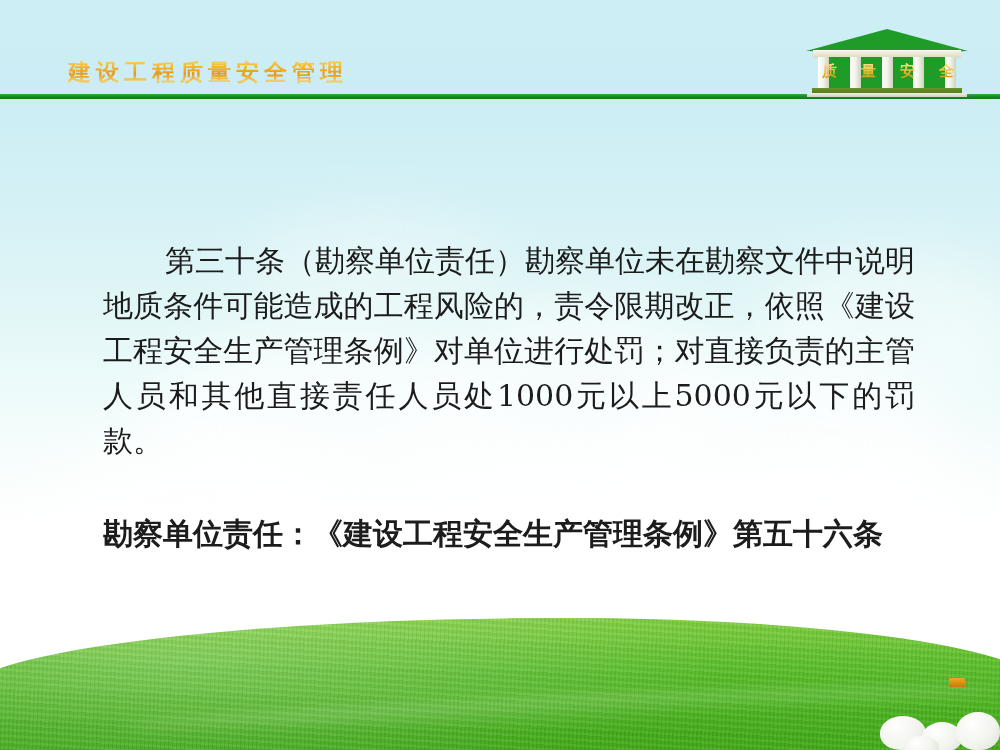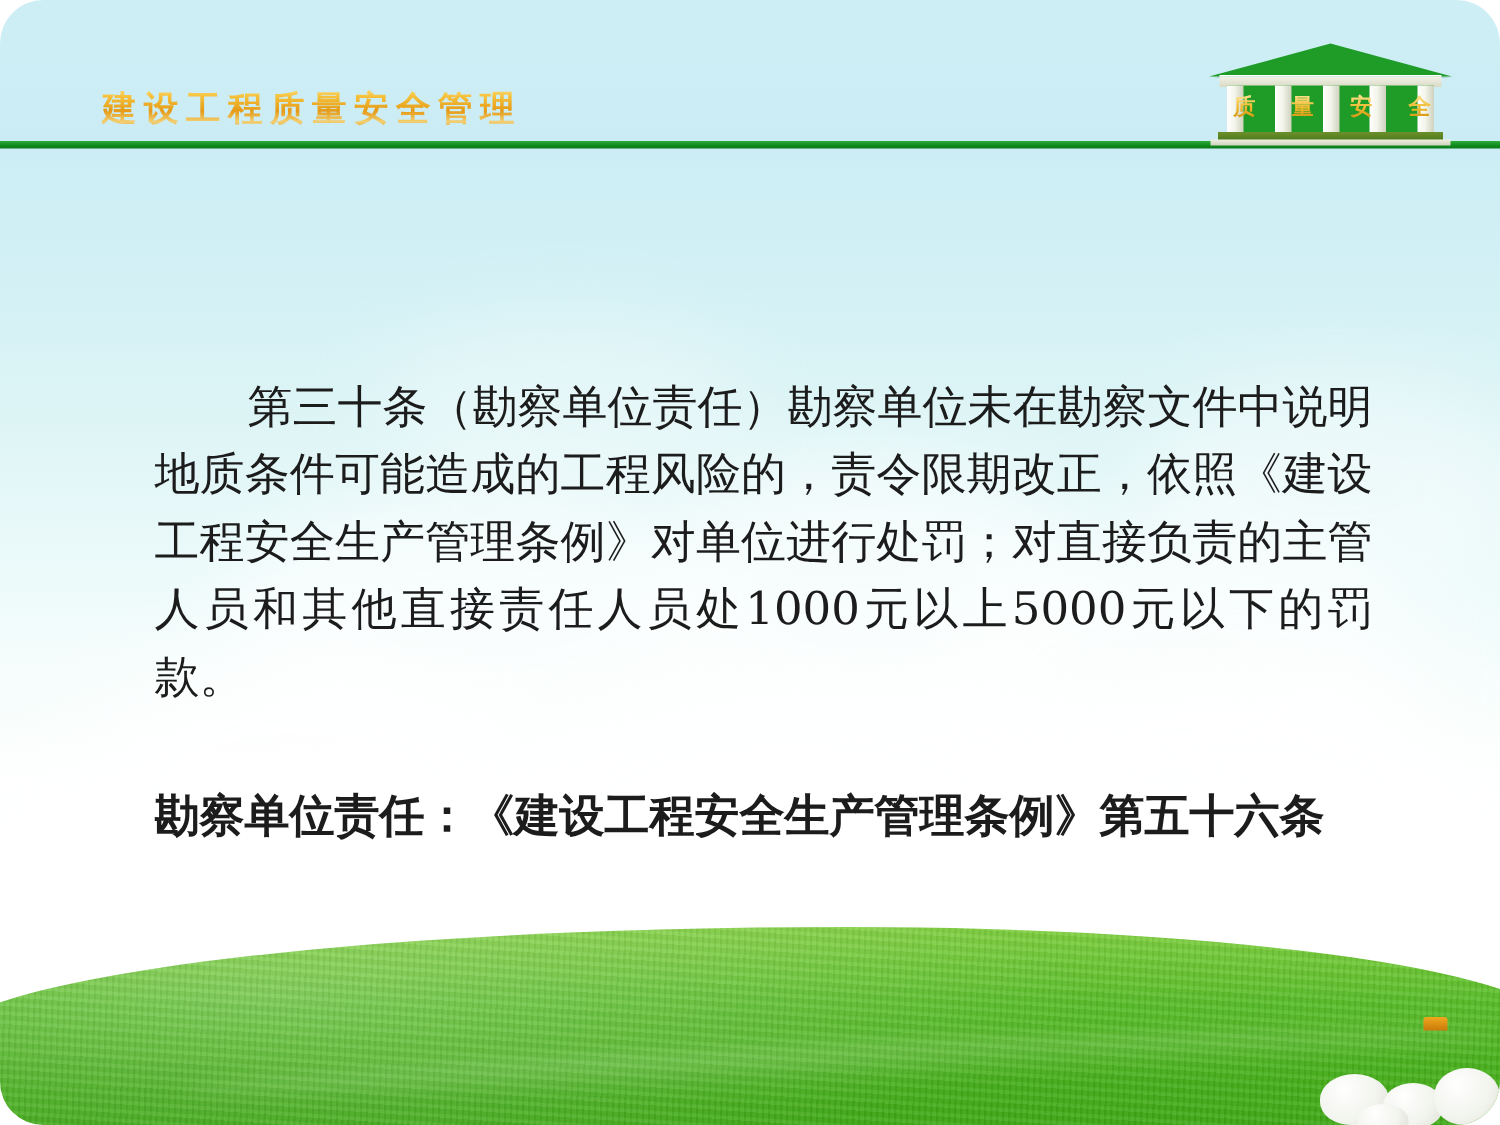--- a/index.html
+++ b/index.html
@@ -10,21 +10,20 @@
   body {
     font-family: "Liberation Sans", sans-serif;
   }
 
   #slide {
     position: relative;
     width: 1000px;
     height: 750px;
     overflow: hidden;
     background: #ffffff;
-    border-radius: 29px;
   }
 
   
   .sky {
     position: absolute;
     left: 0; top: 0;
     width: 1000px;
     height: 750px;
     background: linear-gradient(to bottom,
         #cdeef5 0px,
@@ -173,21 +172,20 @@
     font-family: "DejaVu Serif", "Liberation Serif", serif;
     font-size: 30px;
     line-height: 45px;
     color: #1c1c1c;
     text-align: justify;
     text-justify: inter-character;
     margin: 0;
   }
   .para.p-main {
     text-indent: 62px;
-    margin-top: 11px;
   }
   .para.p-basis {
     font-weight: bold;
     margin-top: 48px;
     text-indent: 0;
   }
 
   
   .grass-wrap {
     position: absolute;

